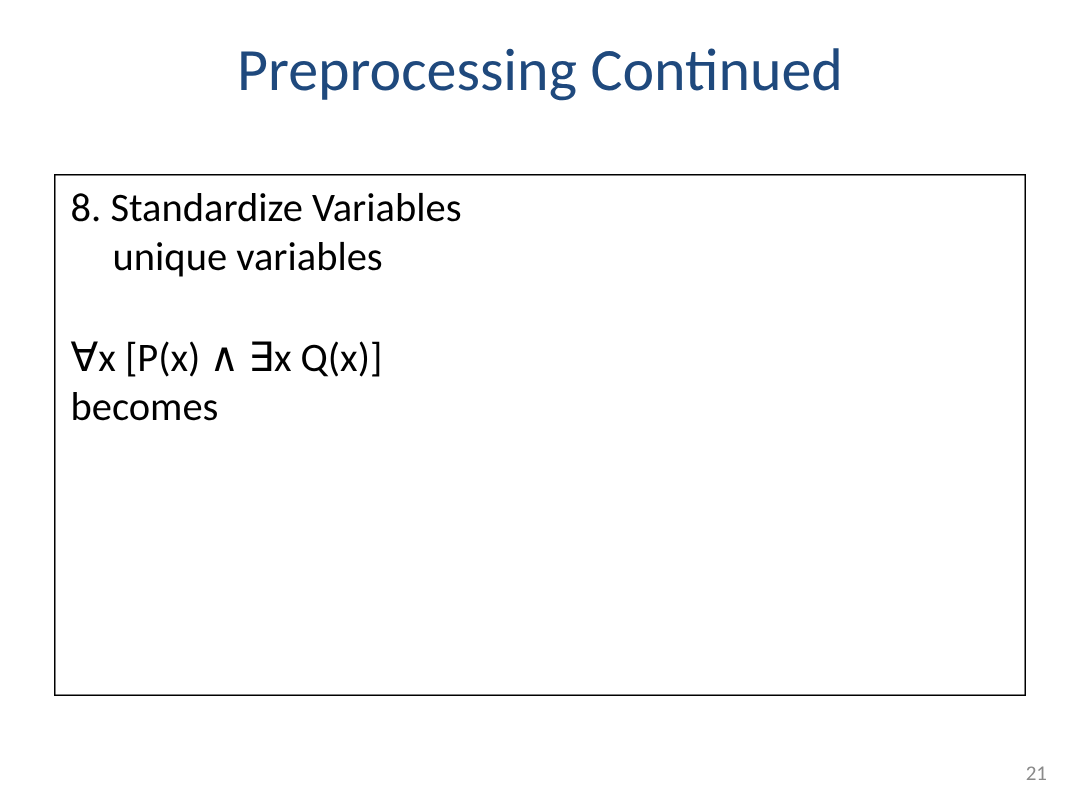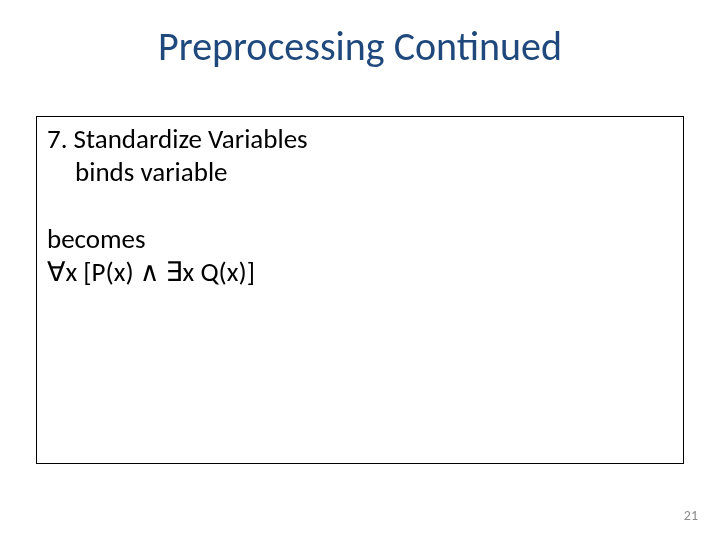--- a/index.html
+++ b/index.html
@@ -60,22 +60,22 @@
   }
 </style>
 </head>
 <body>
 
 <div class="slide">
 
   <div class="title">Preprocessing Continued</div>
 
   <div class="content-box">
-    <p>7. Standardize Variables</p>
-    <p class="indent">binds variable</p>
+    <p>8. Standardize Variables</p>
+    <p class="indent">unique variables</p>
     <div class="gap"></div>
+    <p>∀x [P(x) ∧ ∃x Q(x)]</p>
     <p>becomes</p>
-    <p>∀x [P(x) ∧ ∃x Q(x)]</p>
   </div>
 
   <div class="pagenum">21</div>
 
 </div>
 
 </body></html>

